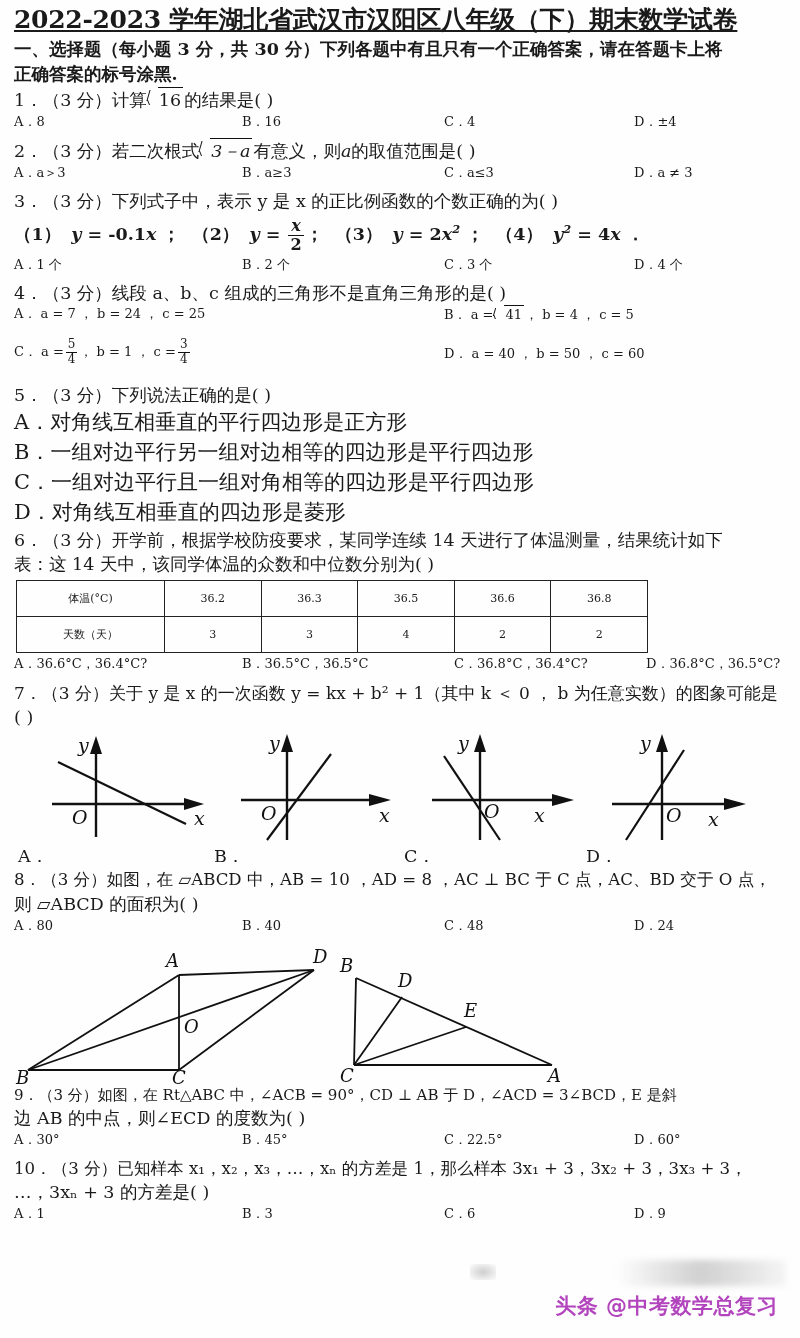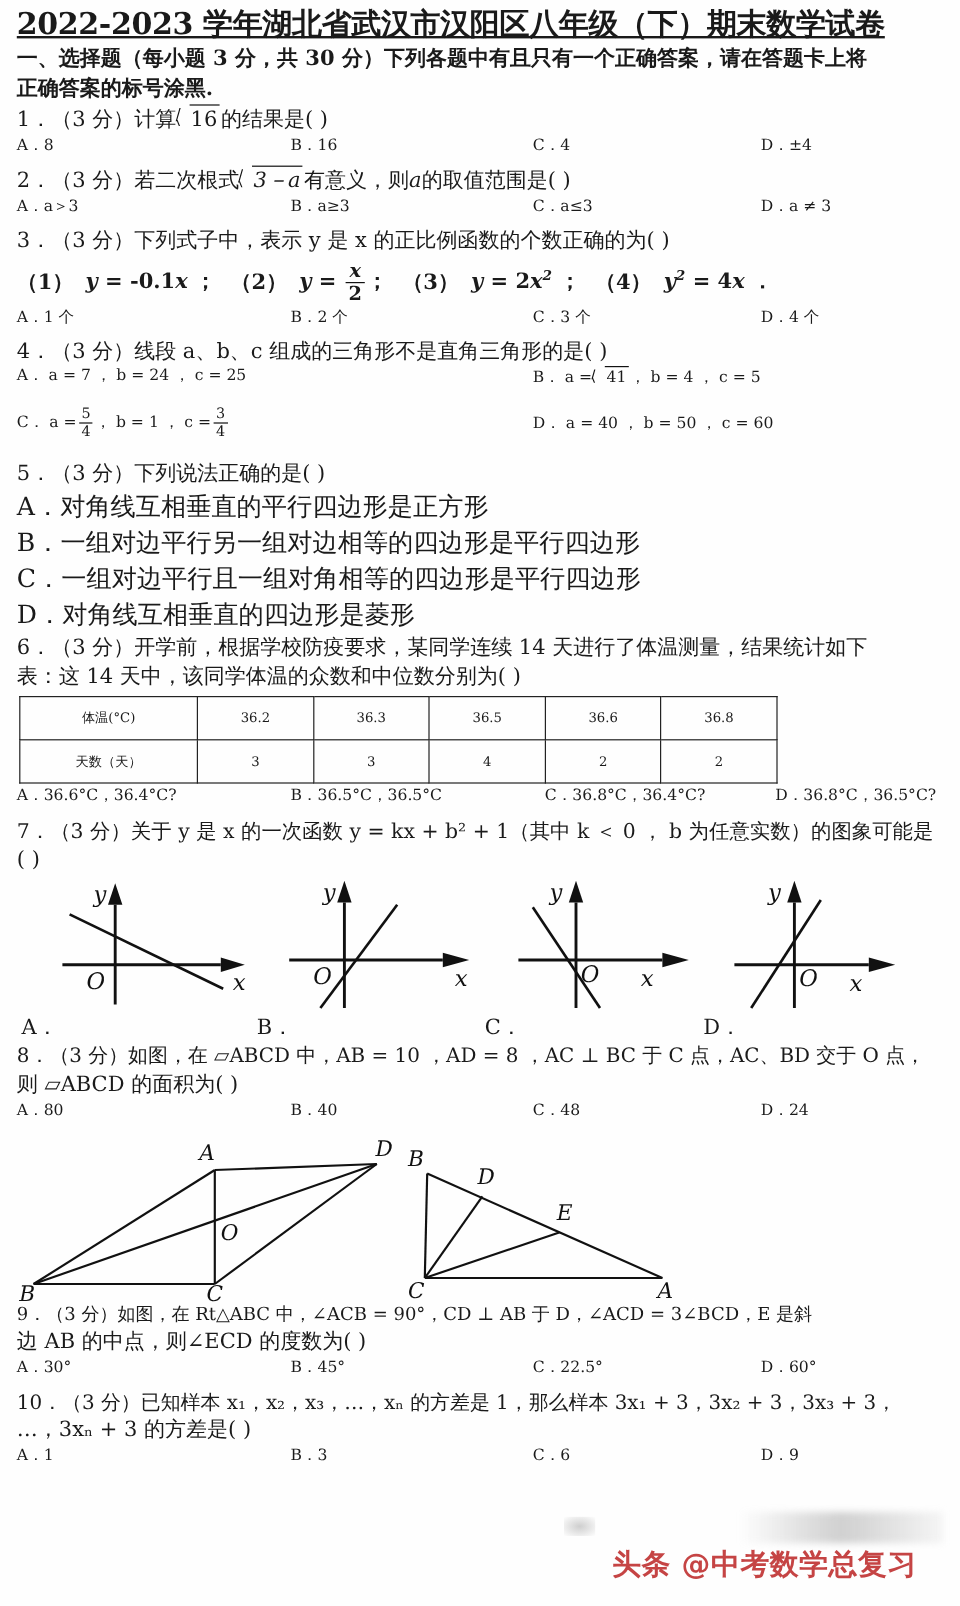--- a/index.html
+++ b/index.html
@@ -108,25 +108,25 @@
 
   .letterrow { position:relative; height:24px; font-size:17.5px; }
   .letterrow > span { position:absolute; top:0; }
   .L1 { left:4px; } .L2 { left:200px; } .L3 { left:390px; } .L4 { left:572px; }
 
   .figrow { position:relative; height:140px; margin-top:2px; }
   .figrow svg { position:absolute; top:0; }
 
   .watermark {
     position:absolute;
-    right: 36px; bottom: 18px;
+    right: 22px; bottom: 18px;
     font-family:"DejaVu Sans","Liberation Sans",sans-serif;
-    font-size: 24px;
+    font-size: 21px;
     font-weight:700;
-    color: #b91c1c;
+    color: #a21caf;
     opacity: 0.82;
     letter-spacing: 0.5px;
   }
   .wm-blur {
     position:absolute; right:14px; bottom:52px;
     width:170px; height:26px;
     background: linear-gradient(90deg, rgba(200,200,200,0.0), rgba(170,170,170,0.55), rgba(210,210,210,0.2));
     filter: blur(3px);
   }
   .smudge { position:absolute; left:470px; bottom:58px; width:26px; height:16px;

